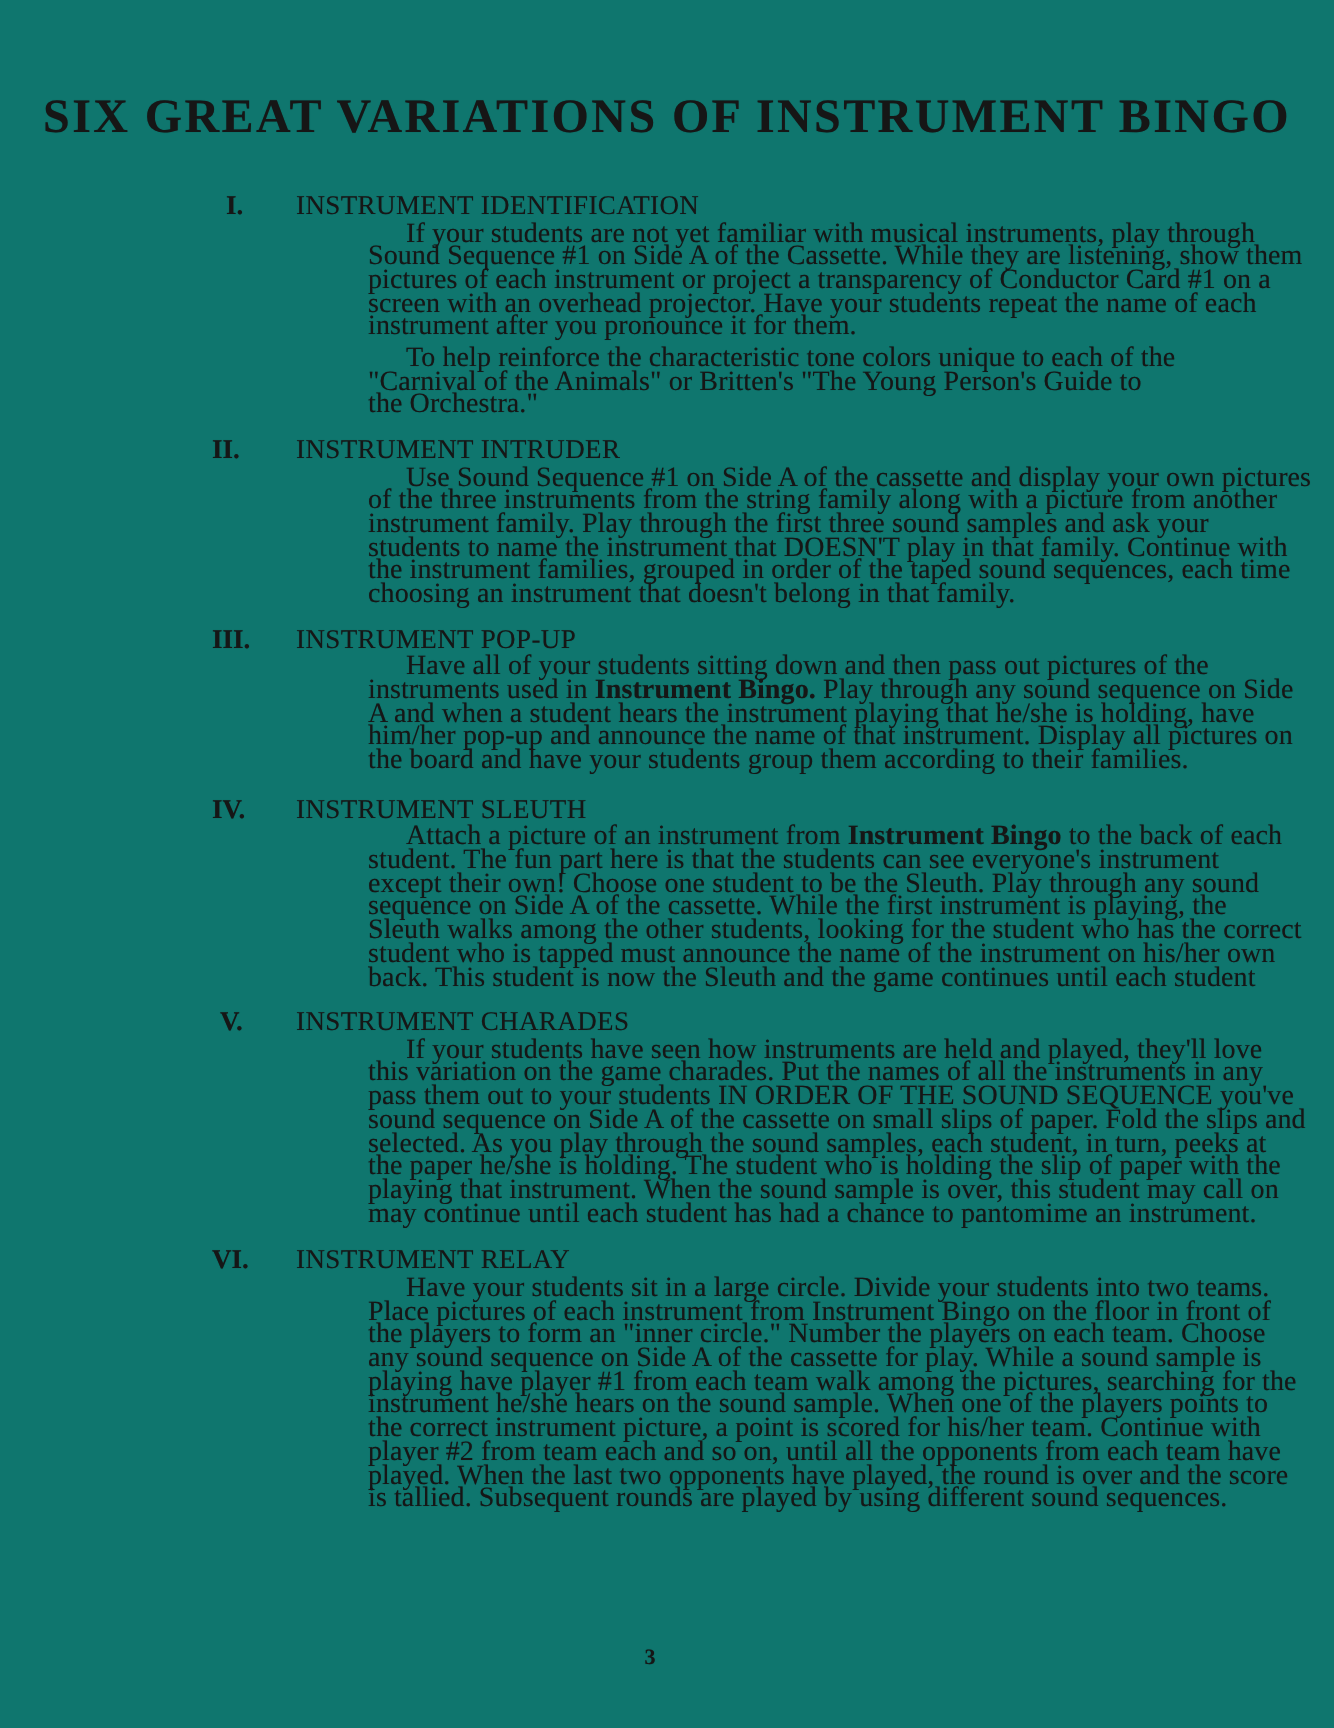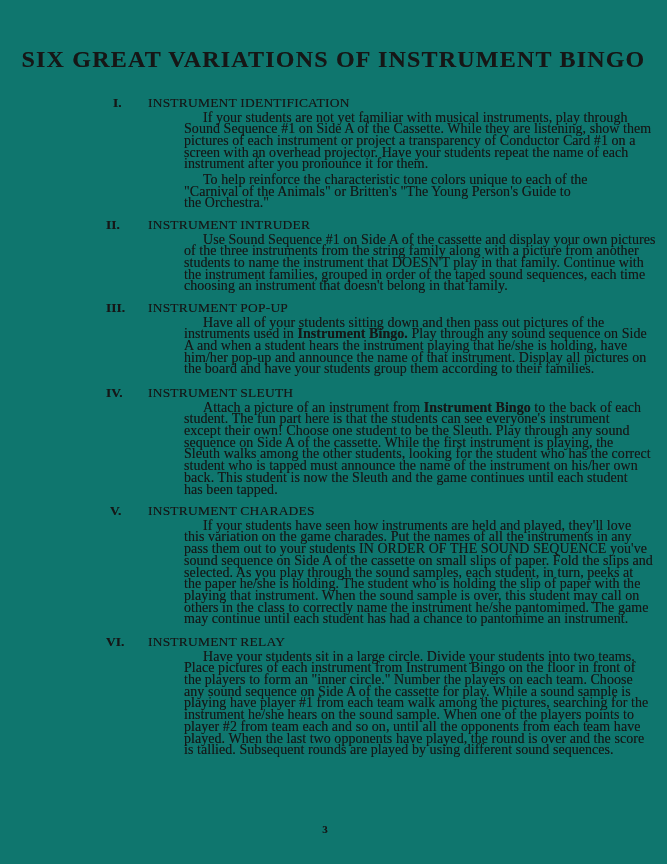--- a/index.html
+++ b/index.html
@@ -71,20 +71,21 @@
           <div class="line"><span>"Carnival of the Animals" or Britten's "The Young Person's Guide to</span></div>
           <div class="line"><span>the Orchestra."</span></div>
         </div>
       </div>
       <div class="section">
         <div class="numeral">II.</div>
         <div class="heading">INSTRUMENT INTRUDER</div>
         <div class="para">
           <div class="line indent"><span>Use Sound Sequence #1 on Side A of the cassette and display your own pictures</span></div>
           <div class="line"><span>of the three instruments from the string family along with a picture from another</span></div>
+          <div class="line"><span>instrument family. Play through the first three sound samples and ask your</span></div>
           <div class="line"><span>students to name the instrument that DOESN'T play in that family. Continue with</span></div>
           <div class="line"><span>the instrument families, grouped in order of the taped sound sequences, each time</span></div>
           <div class="line"><span>choosing an instrument that doesn't belong in that family.</span></div>
         </div>
       </div>
       <div class="section">
         <div class="numeral">III.</div>
         <div class="heading">INSTRUMENT POP-UP</div>
         <div class="para">
           <div class="line indent"><span>Have all of your students sitting down and then pass out pictures of the</span></div>
@@ -98,48 +99,47 @@
         <div class="numeral">IV.</div>
         <div class="heading">INSTRUMENT SLEUTH</div>
         <div class="para">
           <div class="line indent"><span>Attach a picture of an instrument from </span><b>Instrument Bingo</b><span> to the back of each</span></div>
           <div class="line"><span>student. The fun part here is that the students can see everyone's instrument</span></div>
           <div class="line"><span>except their own! Choose one student to be the Sleuth. Play through any sound</span></div>
           <div class="line"><span>sequence on Side A of the cassette. While the first instrument is playing, the</span></div>
           <div class="line"><span>Sleuth walks among the other students, looking for the student who has the correct</span></div>
           <div class="line"><span>student who is tapped must announce the name of the instrument on his/her own</span></div>
           <div class="line"><span>back. This student is now the Sleuth and the game continues until each student</span></div>
-          <div class="line"><span>has been tapped.</span></div>
         </div>
       </div>
       <div class="section">
         <div class="numeral">V.</div>
         <div class="heading">INSTRUMENT CHARADES</div>
         <div class="para">
           <div class="line indent"><span>If your students have seen how instruments are held and played, they'll love</span></div>
           <div class="line"><span>this variation on the game charades. Put the names of all the instruments in any</span></div>
           <div class="line"><span>pass them out to your students IN ORDER OF THE SOUND SEQUENCE you've</span></div>
           <div class="line"><span>sound sequence on Side A of the cassette on small slips of paper. Fold the slips and</span></div>
           <div class="line"><span>selected. As you play through the sound samples, each student, in turn, peeks at</span></div>
           <div class="line"><span>the paper he/she is holding. The student who is holding the slip of paper with the</span></div>
           <div class="line"><span>playing that instrument. When the sound sample is over, this student may call on</span></div>
-          <div class="line"><span>others in the class to correctly name the instrument he/she pantomimed. The game</span></div>
           <div class="line"><span>may continue until each student has had a chance to pantomime an instrument.</span></div>
         </div>
       </div>
       <div class="section">
         <div class="numeral">VI.</div>
         <div class="heading">INSTRUMENT RELAY</div>
         <div class="para">
           <div class="line indent"><span>Have your students sit in a large circle. Divide your students into two teams.</span></div>
           <div class="line"><span>Place pictures of each instrument from Instrument Bingo on the floor in front of</span></div>
           <div class="line"><span>the players to form an "inner circle." Number the players on each team. Choose</span></div>
           <div class="line"><span>any sound sequence on Side A of the cassette for play. While a sound sample is</span></div>
           <div class="line"><span>playing have player #1 from each team walk among the pictures, searching for the</span></div>
           <div class="line"><span>instrument he/she hears on the sound sample. When one of the players points to</span></div>
+          <div class="line"><span>the correct instrument picture, a point is scored for his/her team. Continue with</span></div>
           <div class="line"><span>player #2 from team each and so on, until all the opponents from each team have</span></div>
           <div class="line"><span>played. When the last two opponents have played, the round is over and the score</span></div>
           <div class="line"><span>is tallied. Subsequent rounds are played by using different sound sequences.</span></div>
         </div>
       </div>
     </div>
   <div class="pagenum">3</div>
 </div>
 
 </body></html>

